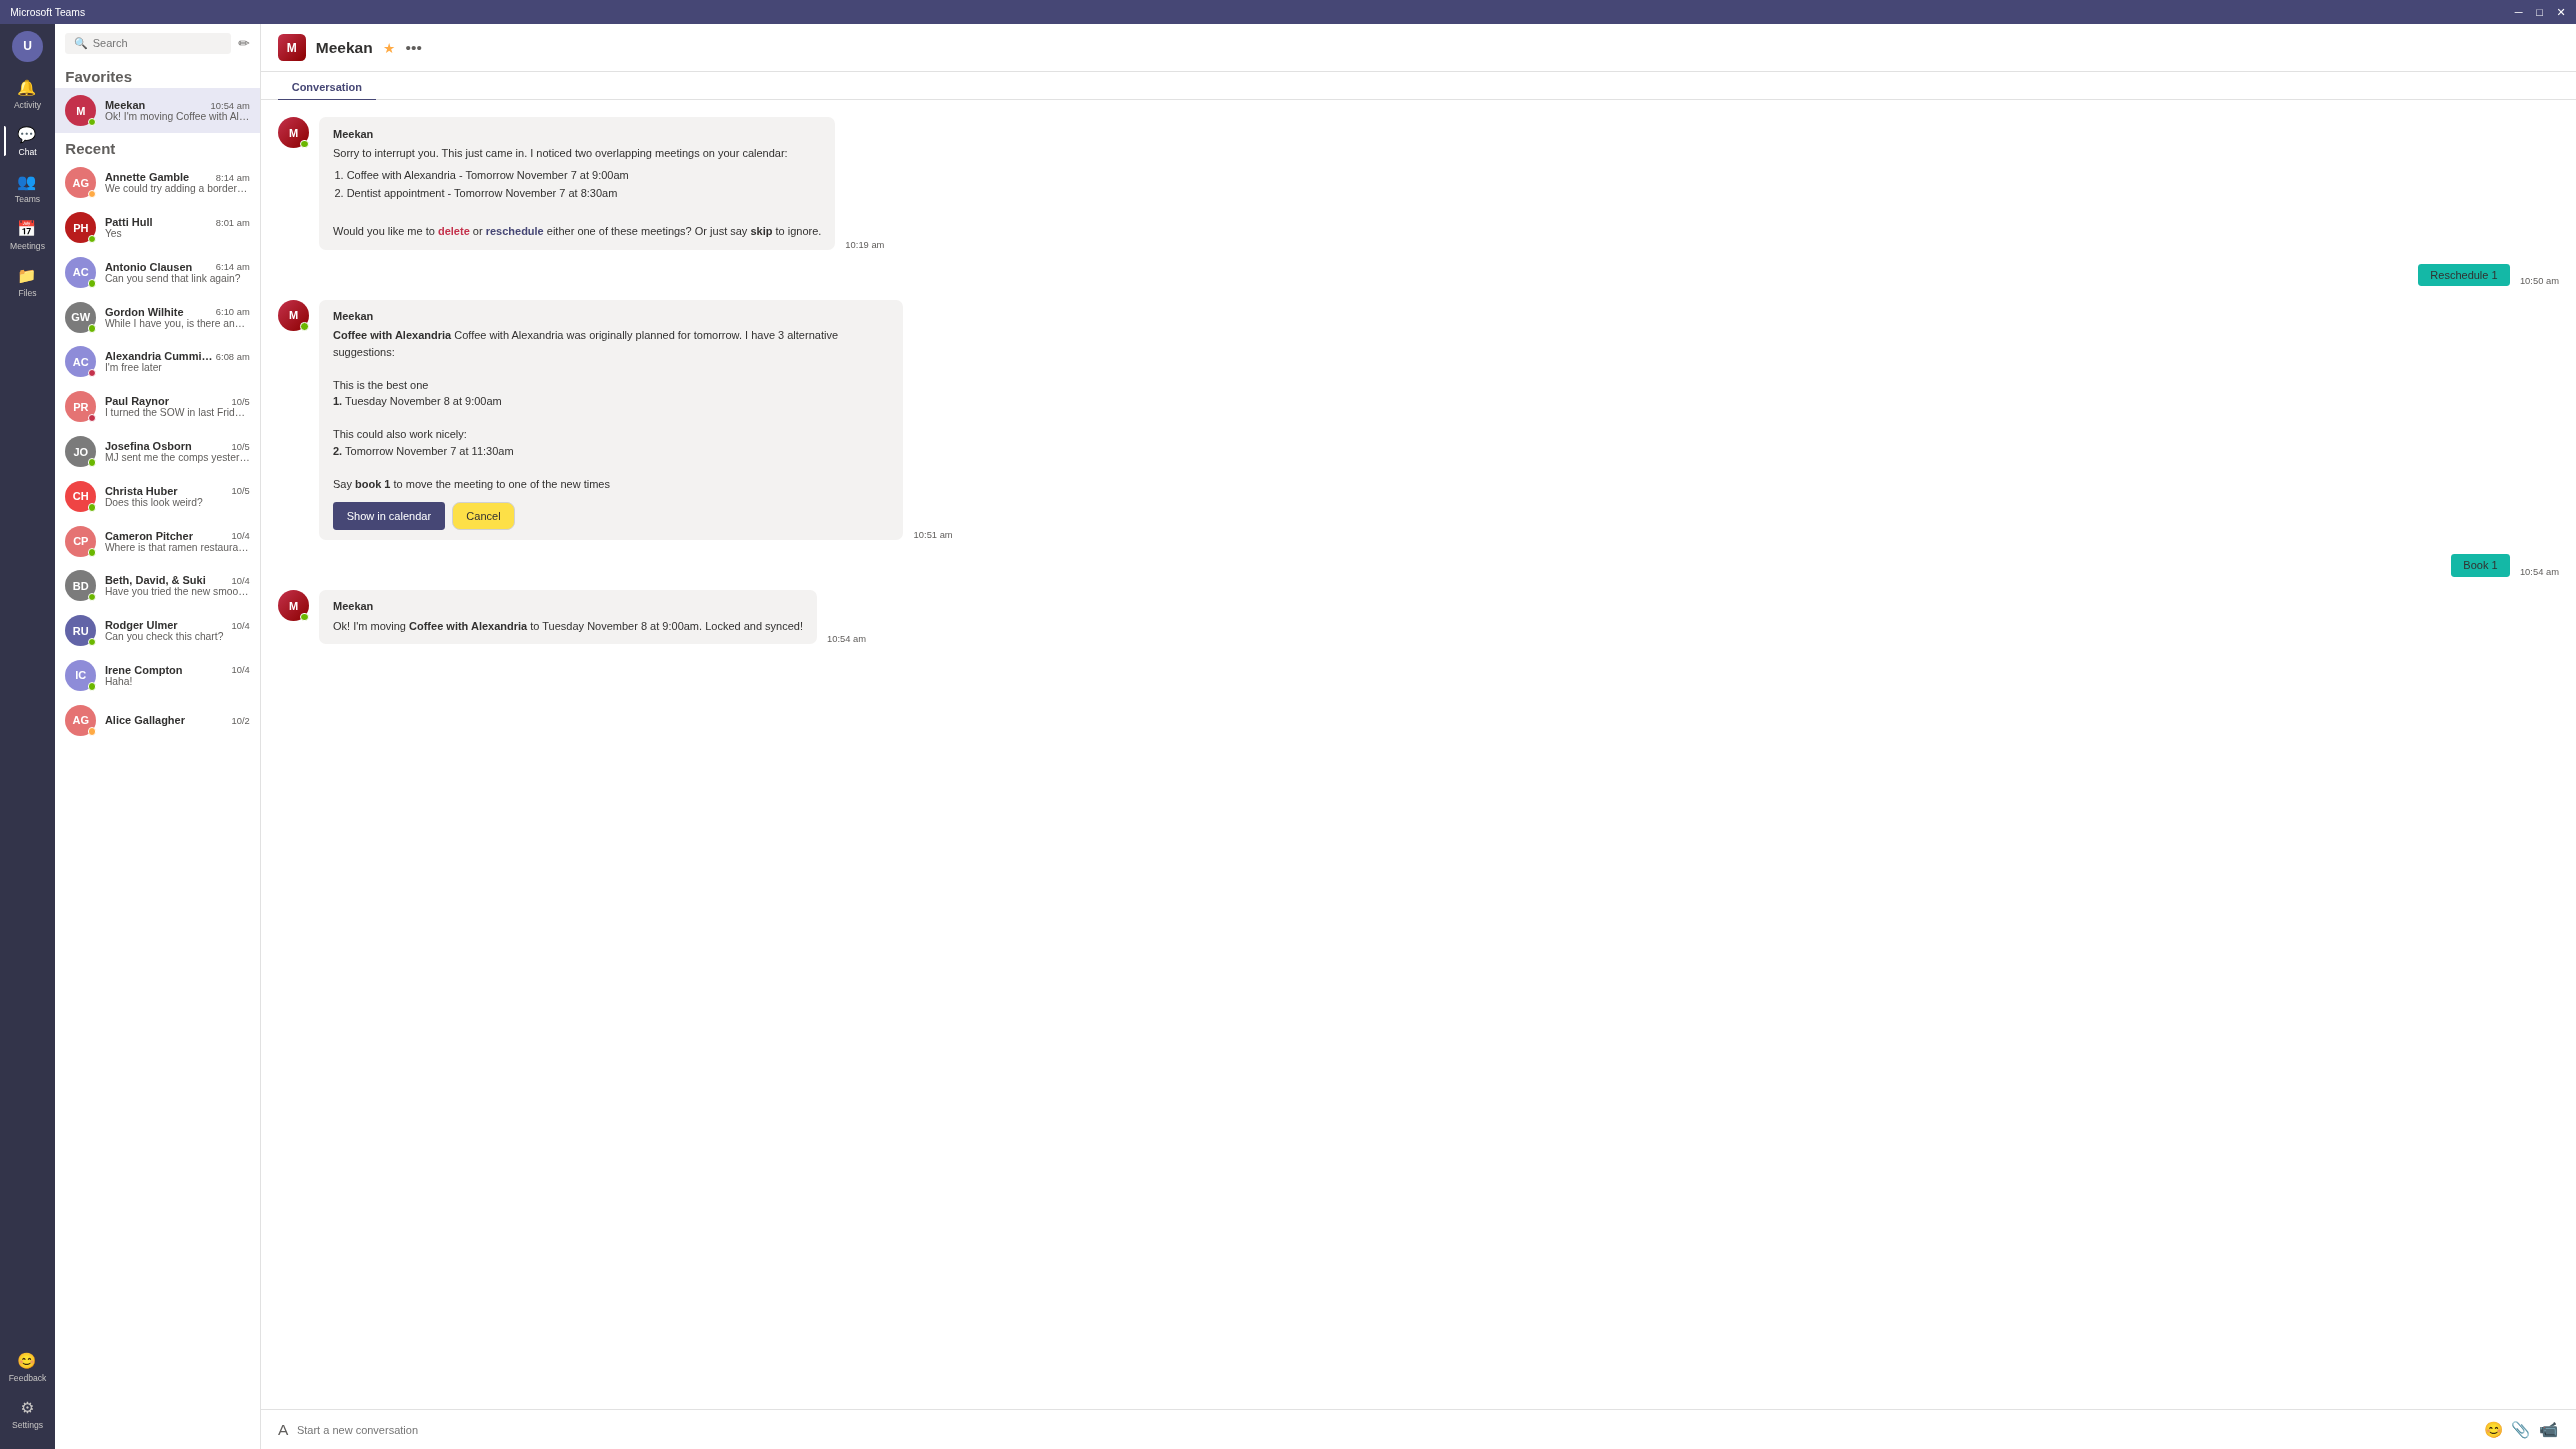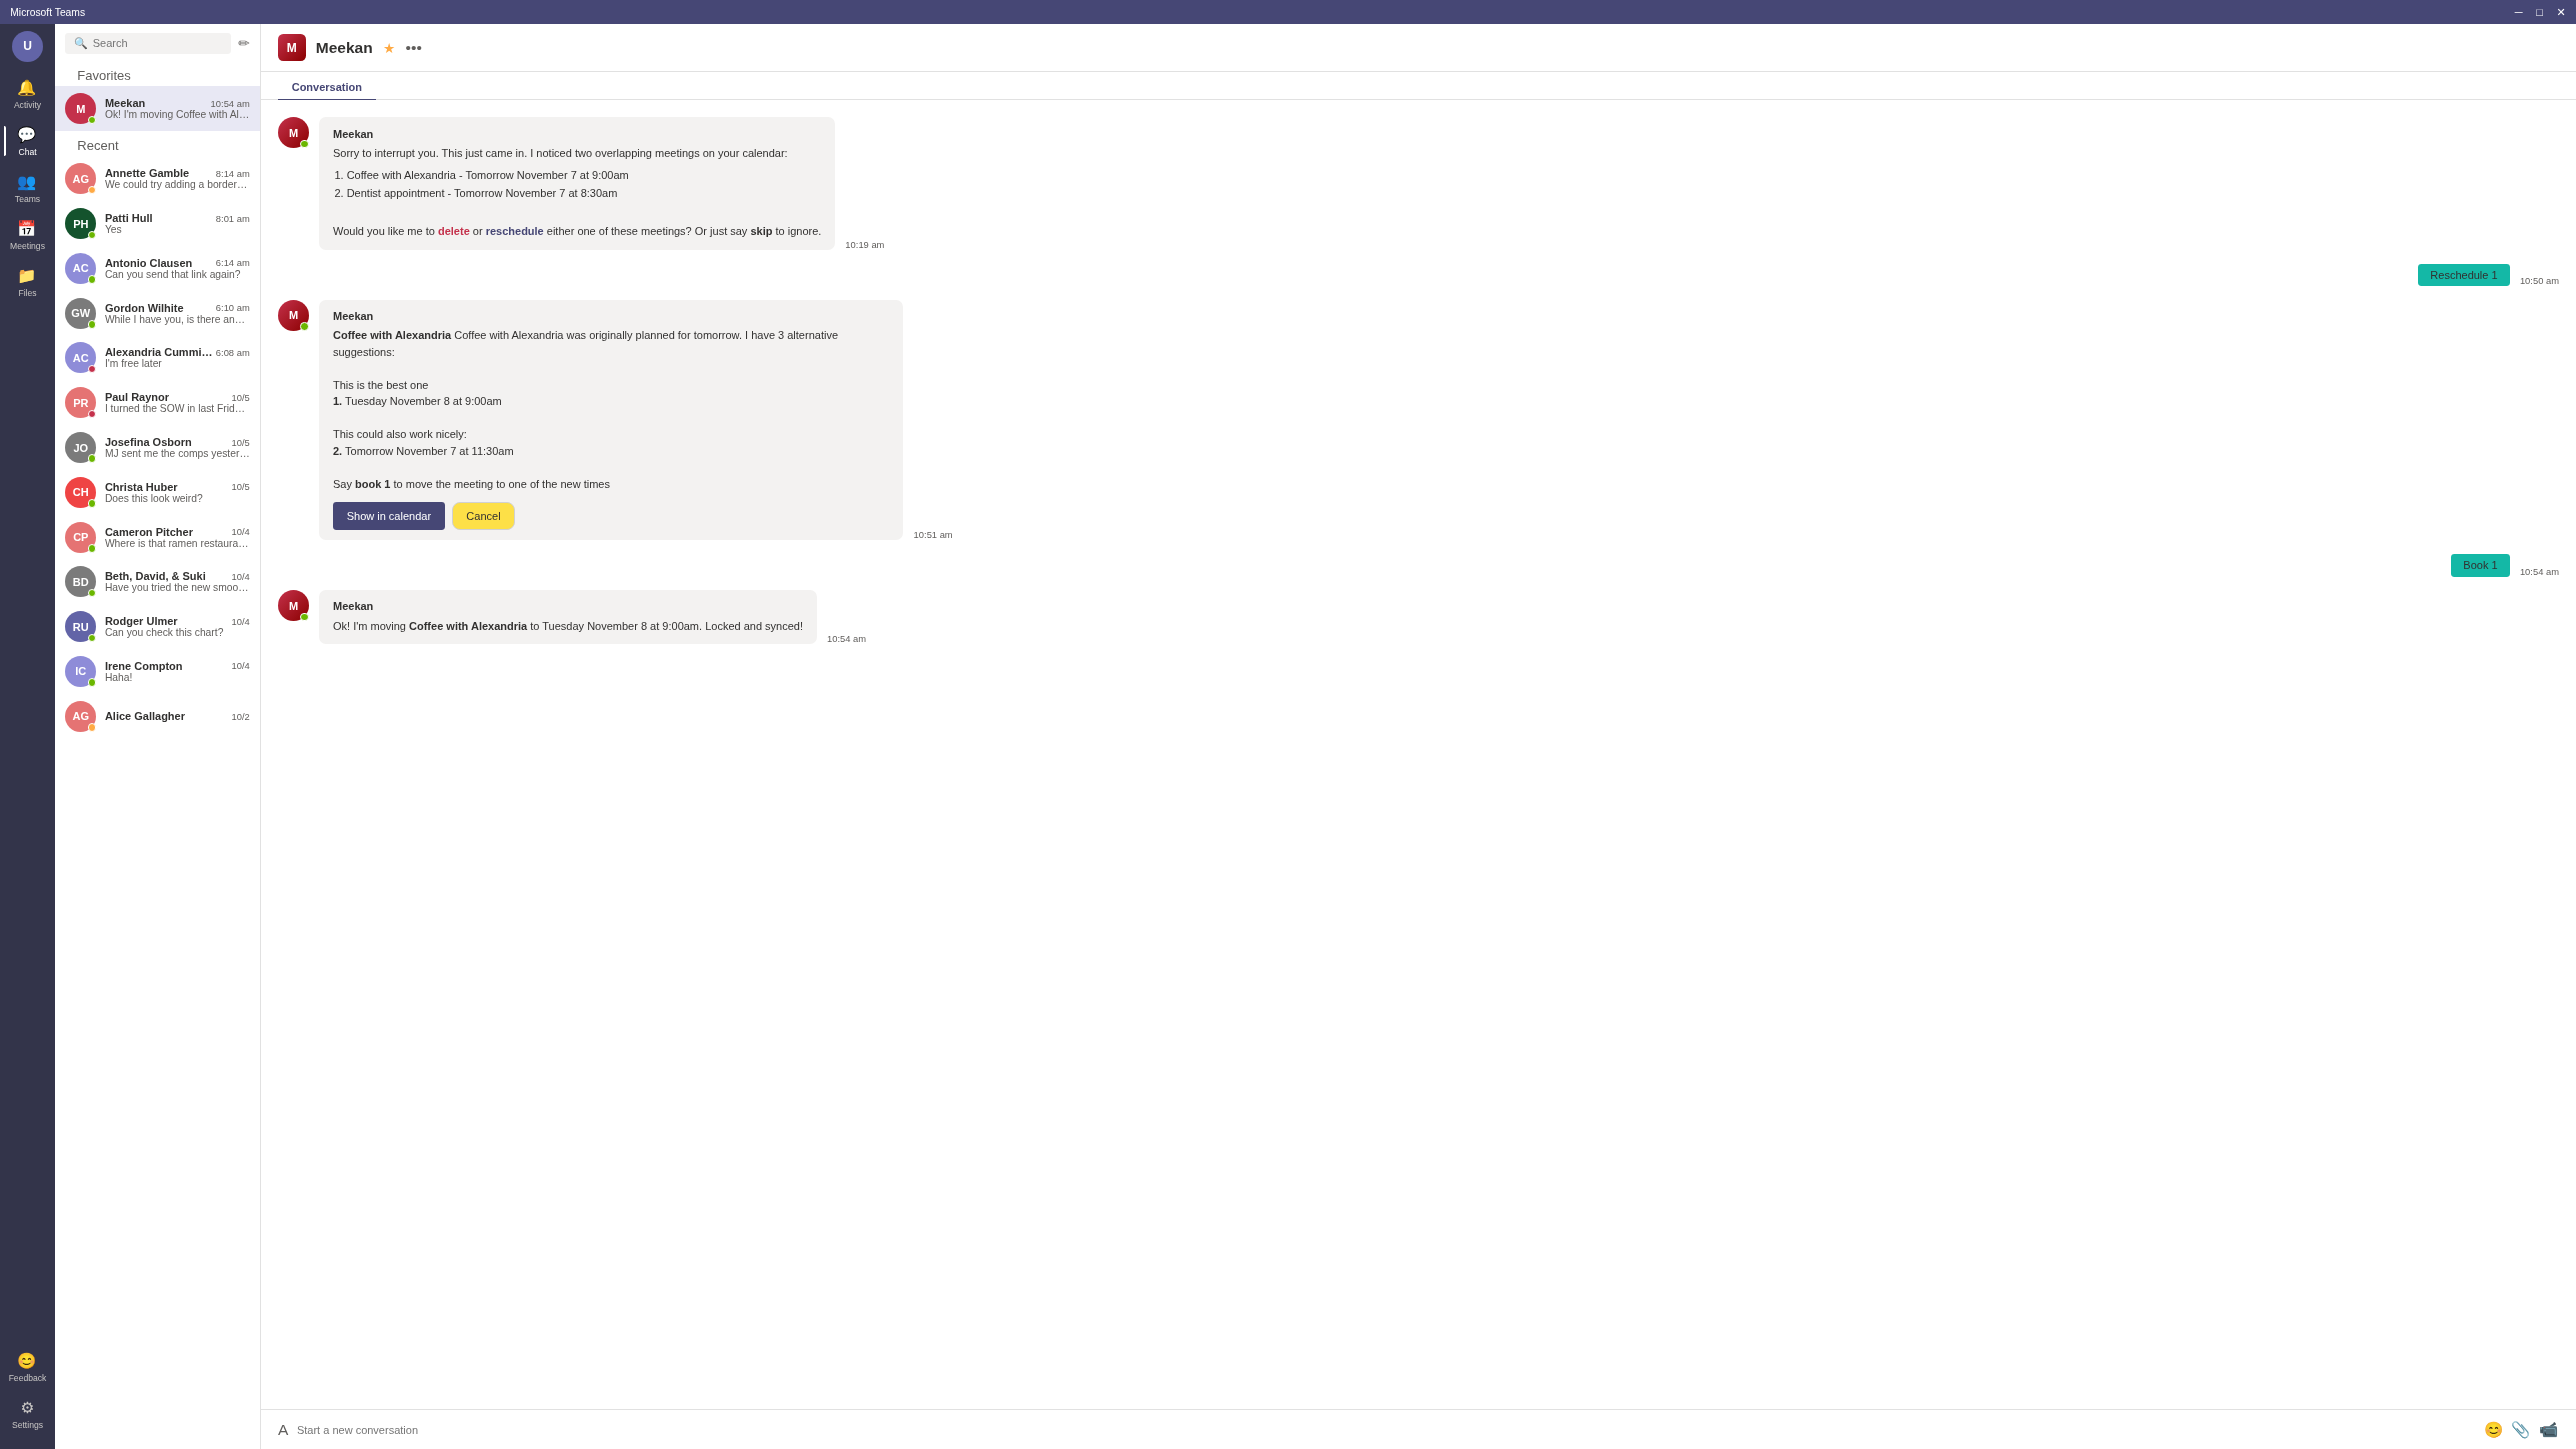--- a/index.html
+++ b/index.html
@@ -88,23 +88,22 @@
       gap: 5.2px;
     }
     .search-box input {
       border: none; background: transparent; outline: none;
       font-size: 11px; color: #323130; width: 100%;
     }
     .search-icon { color: #605e5c; font-size: 11px; }
     .compose-btn { cursor: pointer; color: #605e5c; font-size: 13.7px; }
 
     .section-label {
-      font-size: 13px; font-weight: 400; color: #605e5c;
+      font-size: 15px; font-weight: 700; color: #605e5c;
       padding: 6.9px 10.3px 3.4px;
-      margin-left: 12px;
     }
 
     .chat-item {
       display: flex; align-items: center;
       padding: 6.9px 10.3px;
       cursor: pointer;
       gap: 8.6px;
       position: relative;
     }
     .chat-item.active { background: #e8e8f4; }
@@ -351,21 +350,21 @@
         <div class="chat-avatar" style="background: #e57373;">AG<span class="avatar-status away"></span></div>
         <div class="chat-info">
           <div class="chat-name-row">
               <span class="chat-name">Annette Gamble</span>
               <span class="chat-time">8:14 am</span>
             </div>
           <div class="chat-preview">We could try adding a border u...</div>
         </div>
       </div>
       <div class="chat-item">
-        <div class="chat-avatar" style="background: #14532d;">PH<span class="avatar-status online"></span></div>
+        <div class="chat-avatar" style="background: #b91c1c;">PH<span class="avatar-status online"></span></div>
         <div class="chat-info">
           <div class="chat-name-row">
               <span class="chat-name">Patti Hull</span>
               <span class="chat-time">8:01 am</span>
             </div>
           <div class="chat-preview">Yes</div>
         </div>
       </div>
       <div class="chat-item">
         <div class="chat-avatar" style="background: #8e8cd8;">AC<span class="avatar-status online"></span></div>

